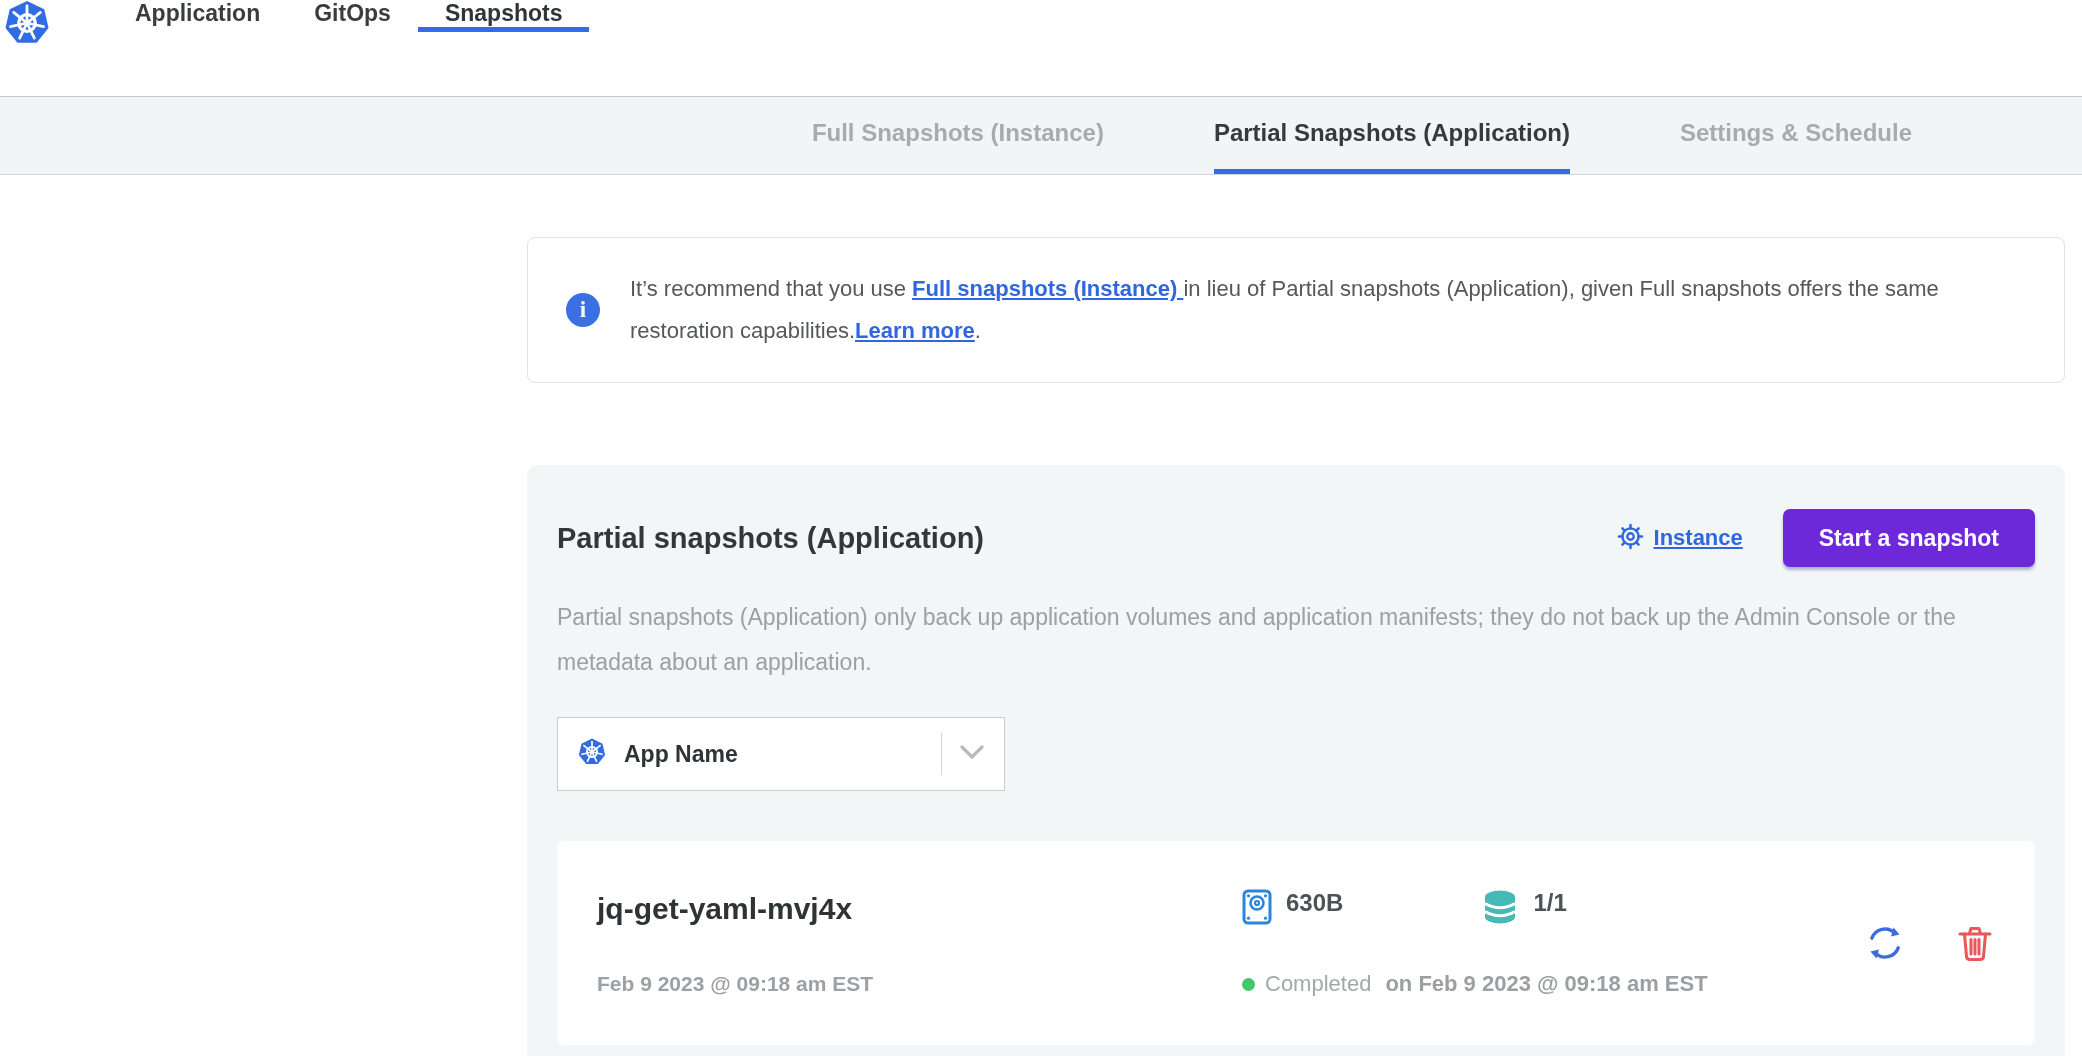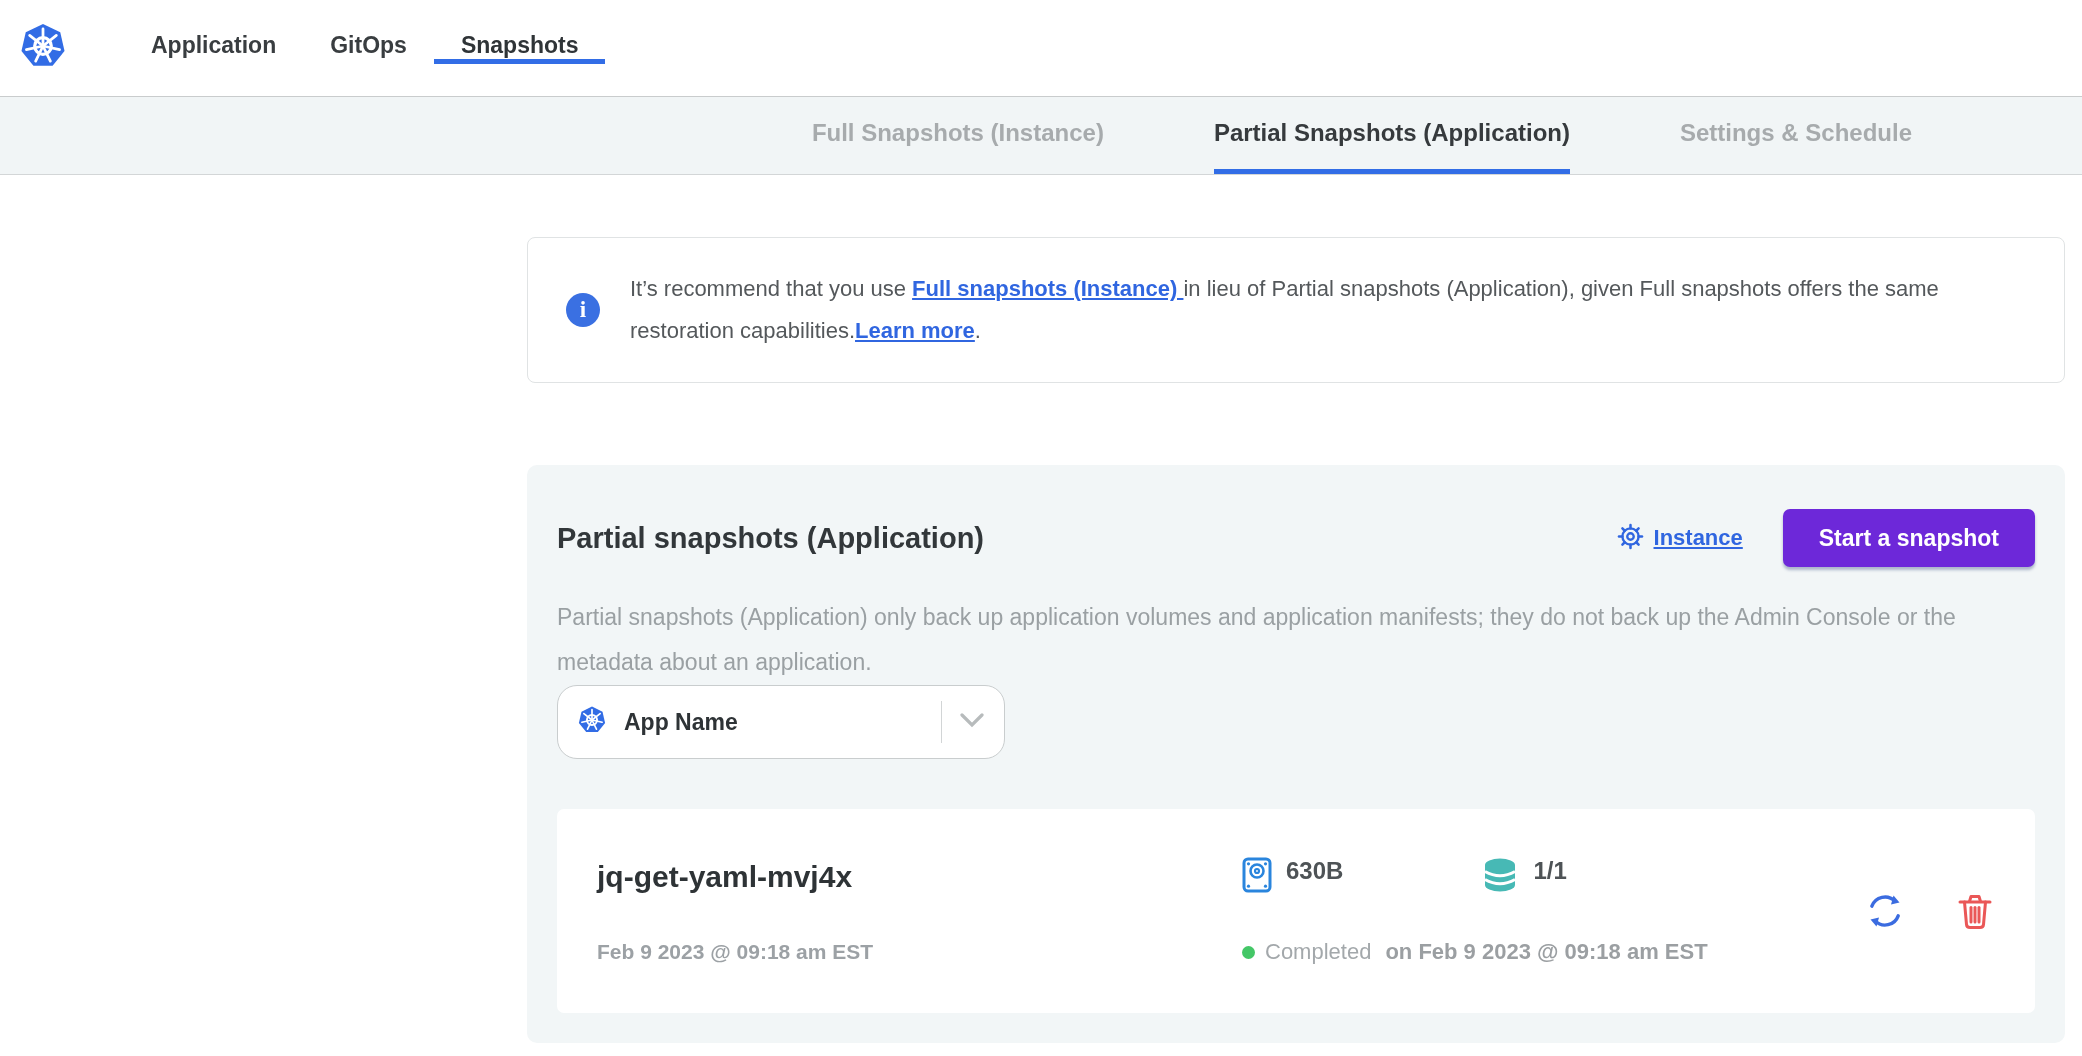--- a/index.html
+++ b/index.html
@@ -1,20 +1,20 @@
 <!DOCTYPE html>
 <html><head>
 <meta charset="utf-8">
 <style>
   * { margin:0; padding:0; box-sizing:border-box; }
   html,body { width:2082px; height:1056px; background:#fff; overflow:hidden;
               font-family:"Liberation Sans", sans-serif; }
 
   
-  .topnav { height:97px; display:flex; align-items:center; border-bottom:1px solid #c9cccd; background:#fff; padding-left:20px; }
+  .topnav { height:97px; display:flex; align-items:flex-start; border-bottom:1px solid #c9cccd; background:#fff; padding-left:4px; }
   .logo-wrap { display:flex; align-items:center; margin-right:58px; }
   .nav-item { display:flex; align-items:center; padding:0 27px; font-size:23px; font-weight:bold;
               color:#393d40; border-bottom:5px solid transparent; cursor:pointer; }
   .nav-item.active { color:#2f3437; border-bottom-color:#326de6; }
 
   
   .subtabs { height:78px; background:#f1f5f6; border-bottom:1px solid #d3d6d7;
              display:flex; justify-content:flex-end; align-items:stretch; padding-right:170px; gap:110px; }
   .subtab { display:flex; align-items:center; font-size:24px; font-weight:bold; color:#a7abad;
             border-bottom:5px solid transparent; cursor:pointer; }
@@ -34,22 +34,22 @@
   .panel-header { display:flex; align-items:center; }
   .panel-title { font-size:29px; font-weight:bold; color:#32373a; flex:1; }
   .settings-link { display:flex; align-items:center; gap:10px; margin-right:40px; cursor:pointer; }
   .settings-label { font-size:22px; font-weight:bold; color:#3066e0; text-decoration:underline; }
   .start-btn { height:58px; padding:0 36px; background:#6d28d9; color:#fff; border:none; border-radius:7px;
                font-family:"Liberation Sans", sans-serif; font-size:23px; font-weight:bold; cursor:pointer;
                box-shadow:0 3px 3px rgba(40,60,120,.35); }
   .panel-desc { margin-top:28px; font-size:23px; line-height:45px; color:#9aa0a3; max-width:1470px; }
 
   
-  .app-select { width:448px; height:74px; background:#fff; border:1px solid #c9cdce;
-                border-radius:20px; display:flex; align-items:center; padding:0 20px; cursor:pointer; }
+  .app-select { margin-top:32px; width:448px; height:74px; background:#fff; border:1px solid #c9cdce;
+                border-radius:0; display:flex; align-items:center; padding:0 20px; cursor:pointer; }
   .app-select-label { margin-left:18px; font-size:23px; font-weight:bold; color:#2e3336; }
   .app-select-divider { margin-left:auto; width:1px; height:42px; background:#d2d5d6; }
   .chevron { margin-left:18px; }
 
   
   .snap-card { margin-top:50px; background:#fff; border-radius:7px; padding:48px 40px;
                display:grid; grid-template-columns:645px 1fr auto; grid-template-rows:auto auto; row-gap:42px; align-items:center; }
   .snap-name { grid-column:1; grid-row:1; font-size:30px; font-weight:bold; color:#2e3336; }
   .snap-date { grid-column:1; grid-row:2; font-size:21px; font-weight:bold; color:#9ca1a5; }
   .snap-metrics { grid-column:2; grid-row:1; display:flex; align-items:flex-start; gap:14px; }

